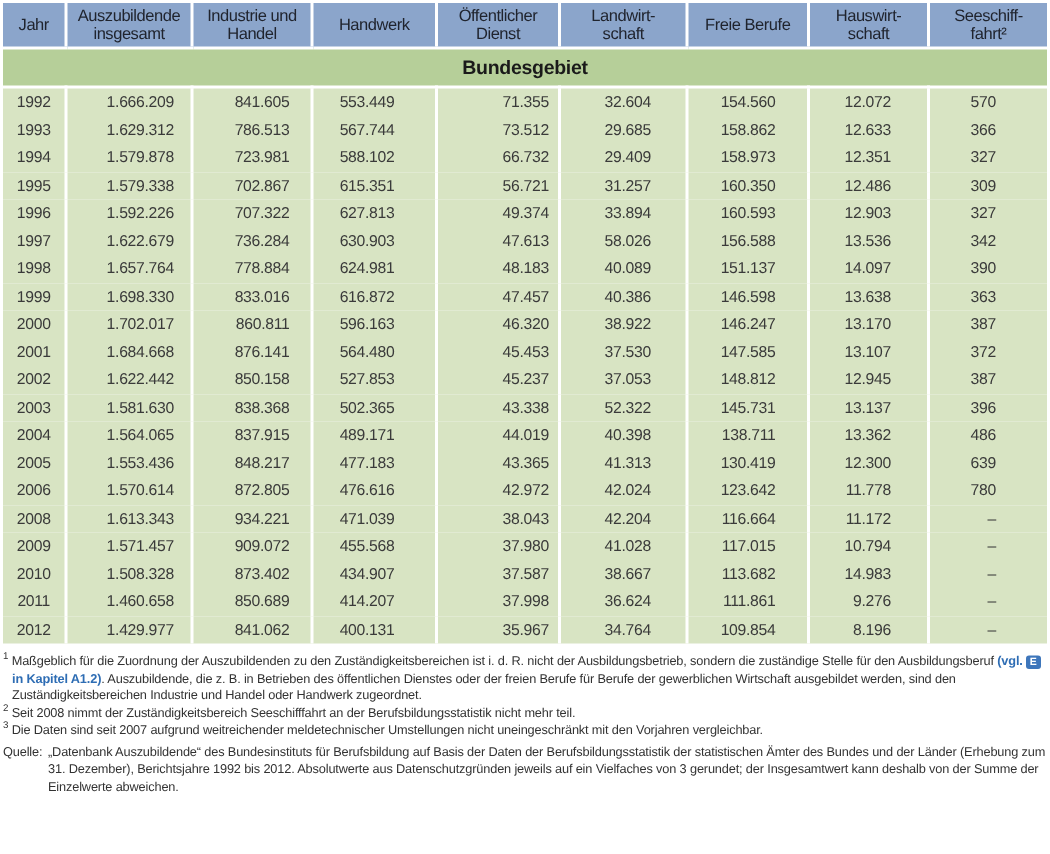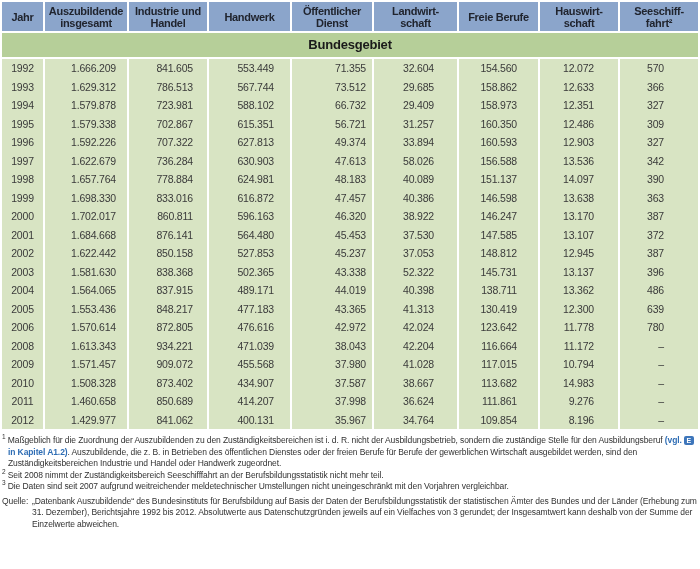--- a/index.html
+++ b/index.html
@@ -16,42 +16,42 @@
   body{
     width:700px;height:569px;background:#ffffff;
     font-family:"Liberation Sans", sans-serif;
     -webkit-font-smoothing:antialiased;
   }
   .page{width:700px;height:569px;padding:2px 2px 0 2px;overflow:hidden;}
 
   table.data-table{border-collapse:collapse;table-layout:fixed;width:696px;}
   th{
     background:var(--header-bg);color:var(--header-text);
-    font-size:11px;font-weight:bold;line-height:12px;letter-spacing:-0.3px;
+    font-size:11px;font-weight:normal;line-height:12px;letter-spacing:-0.3px;
     text-align:center;vertical-align:middle;white-space:pre-line;
     height:30px;padding:0 1px;
     border-left:2px solid #fff;border-bottom:2px solid #fff;
   }
   th:first-child{border-left:none;}
   tr.band td{
     background:var(--band-bg);color:#1a1a1a;
     font-size:13px;font-weight:bold;letter-spacing:-0.2px;
     text-align:center;height:14px;line-height:14px;
     border-bottom:2px solid #fff;border-left:none;padding:5px;
   }
   tbody td{
     background:var(--row-bg);color:var(--body-text);
     font-size:10.5px;letter-spacing:-0.2px;
     height:18.5px;line-height:18.5px;padding:0;
     text-align:right;border-left:2px solid #fff;
   }
   tbody td:first-child{text-align:center;border-left:none;}
   tbody td:nth-child(2){padding-right:11px;}
   tbody td:nth-child(3){padding-right:14px;}
-  tbody td:nth-child(4){padding-right:16px;}
+  tbody td:nth-child(4){padding-right:27px;}
   tbody td:nth-child(5){padding-right:6px;}
   tbody td:nth-child(6){padding-right:23px;}
   tbody td:nth-child(7){padding-right:21px;}
   tbody td:nth-child(8){padding-right:24px;}
   tbody td:nth-child(9){padding-right:34px;}
 
   .footnotes{
     margin-top:6px;font-size:8.5px;line-height:11.5px;
     color:#323232;letter-spacing:-0.1px;
   }

